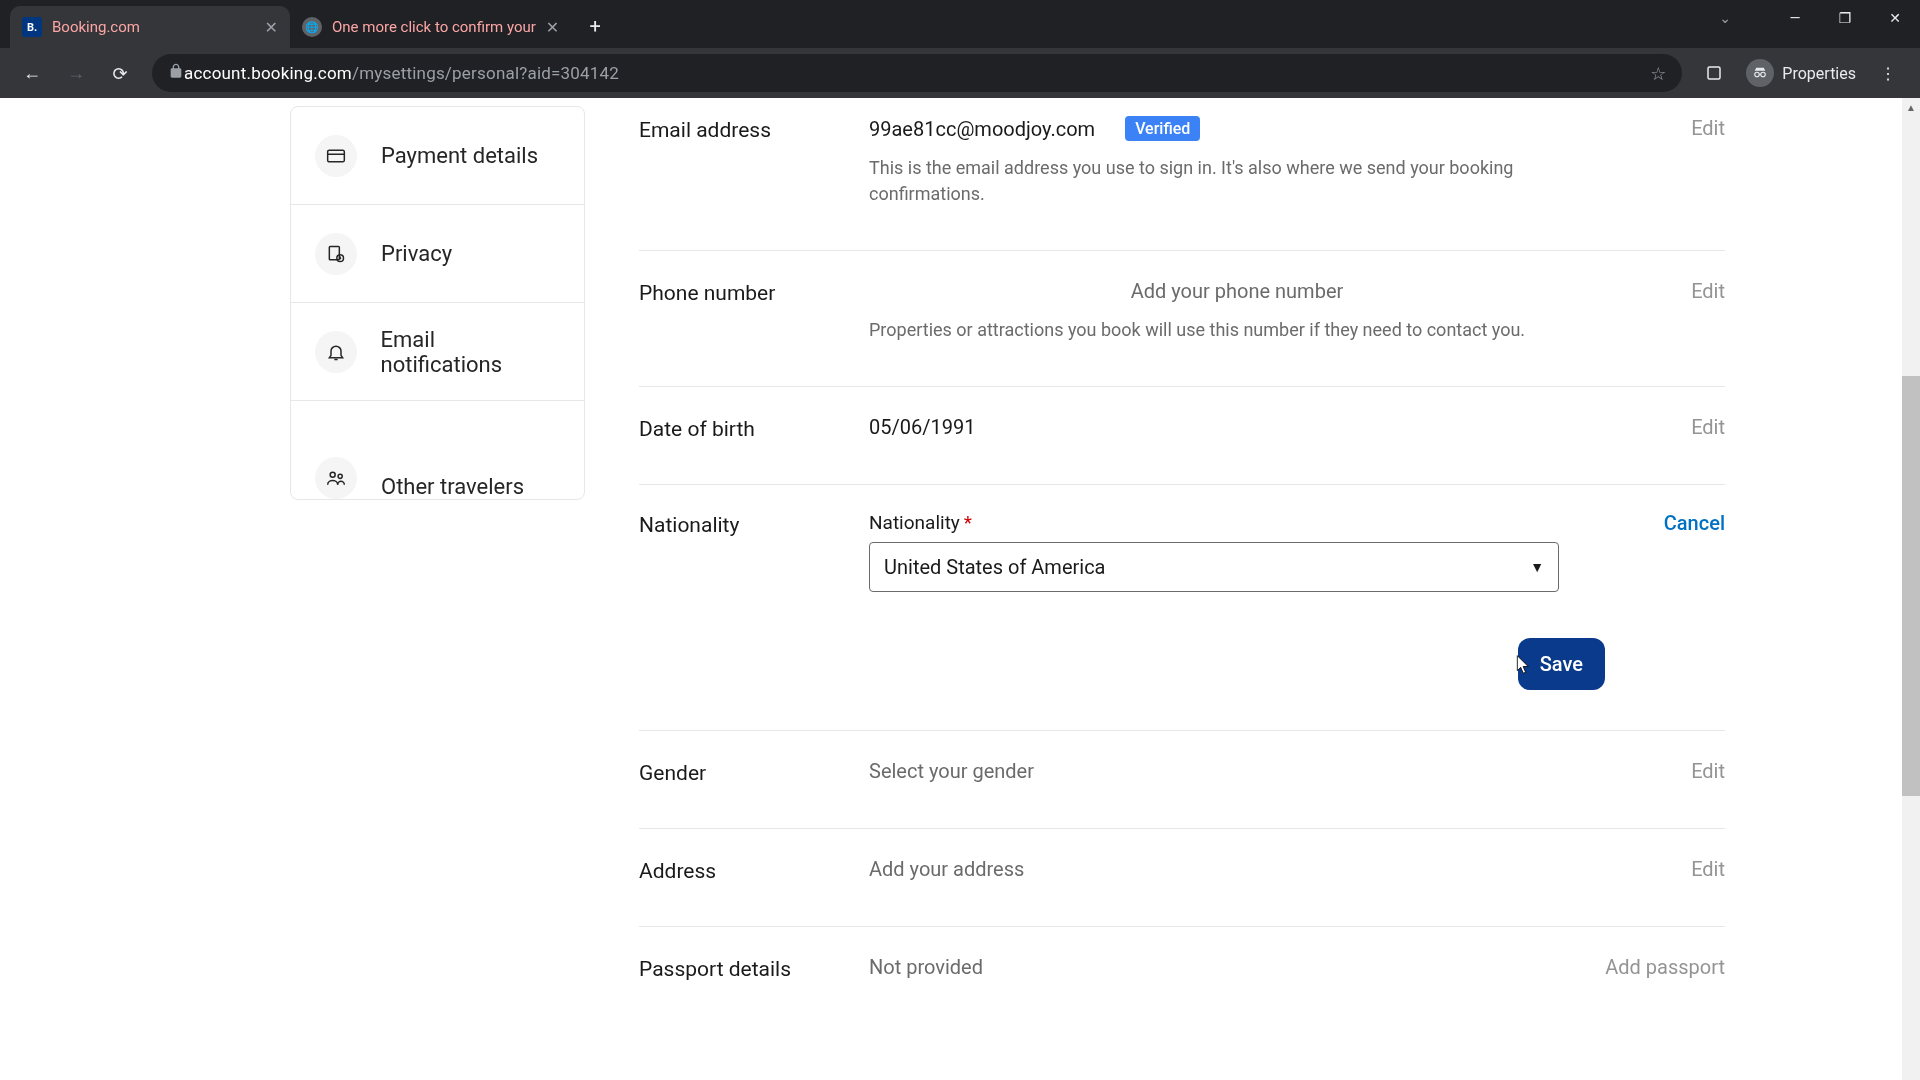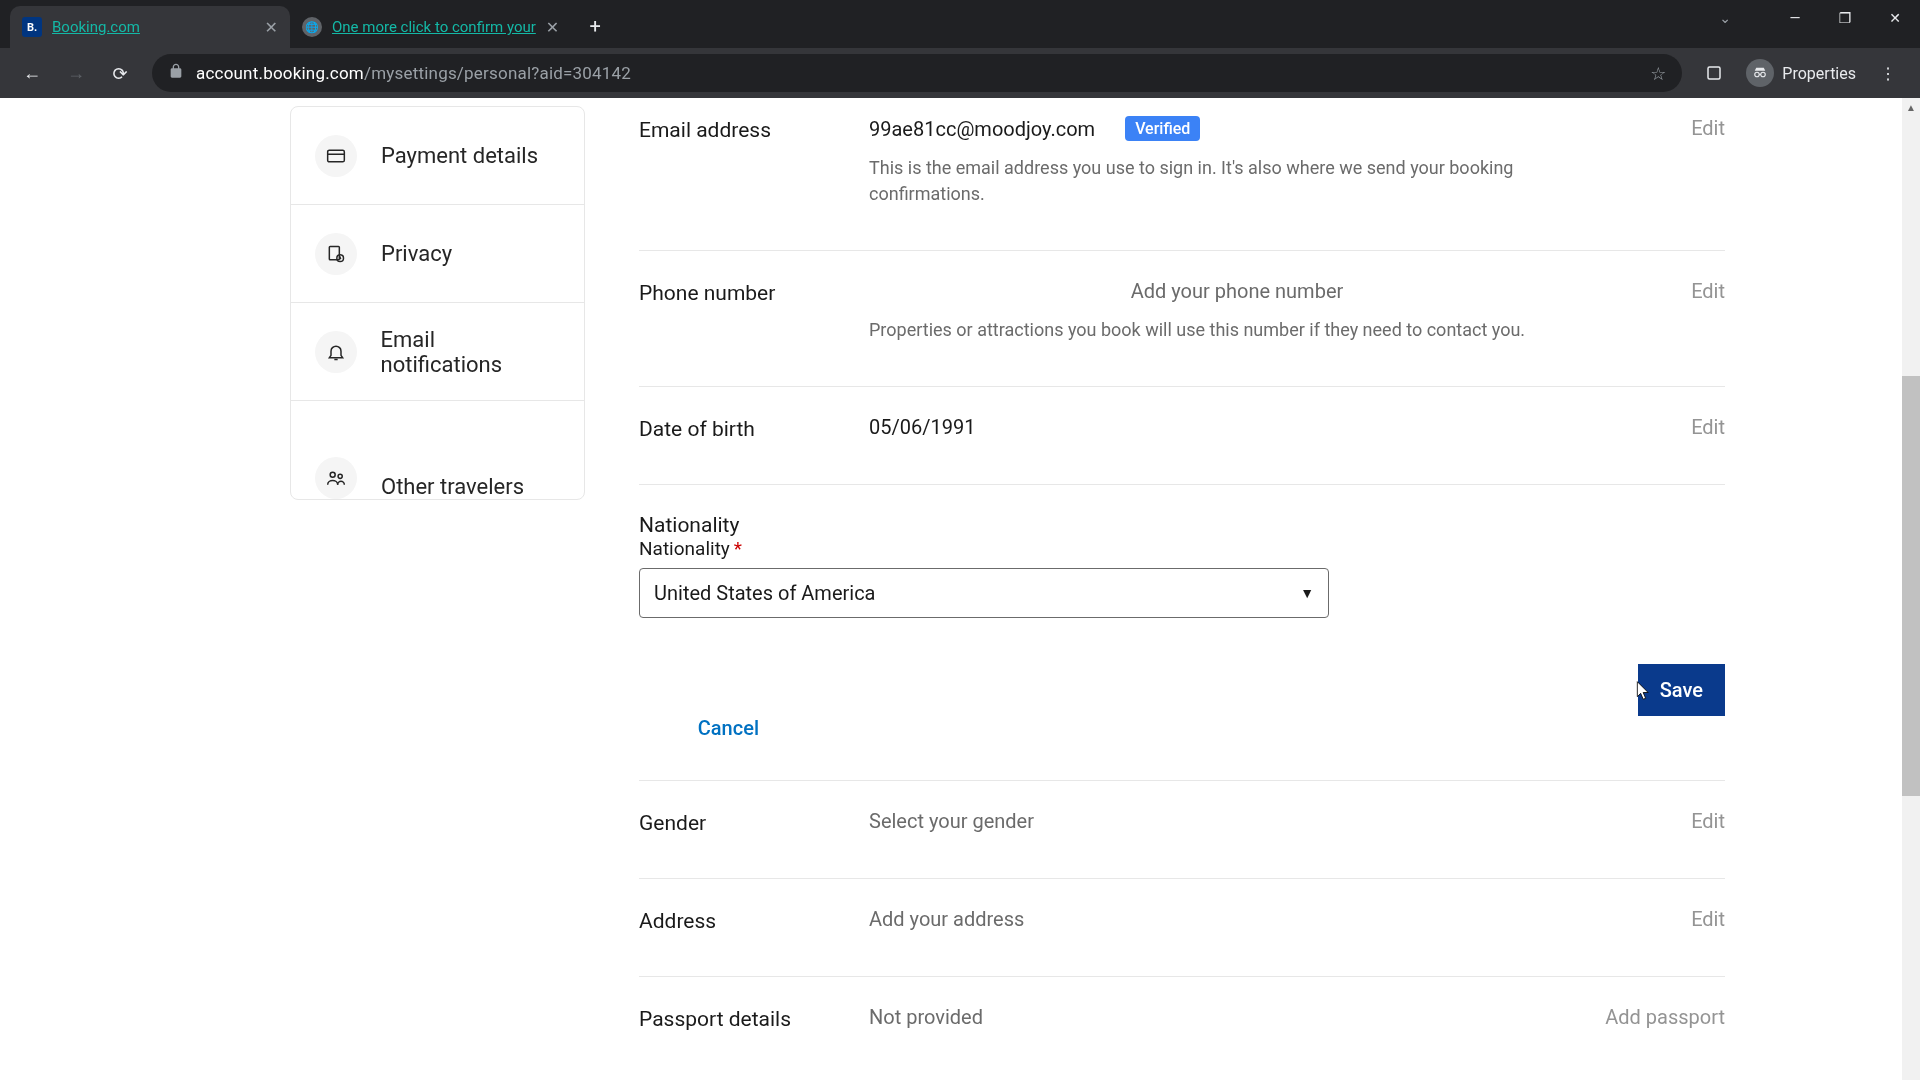--- a/index.html
+++ b/index.html
@@ -4,32 +4,32 @@
 <style>
 * { margin:0; padding:0; box-sizing:border-box; font-family:-apple-system,BlinkMacSystemFont,"Segoe UI",Roboto,Arial,sans-serif; }
 body { width:1920px; height:1080px; background:#fff; overflow:hidden; }
 
 
 .titlebar { height:48px; background:#202124; display:flex; align-items:flex-end; color:#e8eaed; }
 .tabs { display:flex; height:48px; align-items:flex-end; padding-left:10px; flex:1; }
 .tab { display:flex; align-items:center; height:42px; padding:0 12px; font-size:15px; gap:10px; min-width:280px; max-width:300px; position:relative; }
 .tab.active { background:#35363a; border-top-left-radius:10px; border-top-right-radius:10px; }
 .tab .favicon { width:20px; height:20px; display:flex; align-items:center; justify-content:center; border-radius:3px; font-size:11px; font-weight:bold; }
-.tab .title { flex:1; white-space:nowrap; overflow:hidden; text-overflow:ellipsis; color:#14b8a6;text-decoration:underline; }
+.tab .title { flex:1; white-space:nowrap; overflow:hidden; text-overflow:ellipsis; color:#fca5a5; }
 .tab .close { color:#9aa0a6; font-size:16px; cursor:pointer; }
 .newtab { width:36px; height:36px; display:flex; align-items:center; justify-content:center; color:#e8eaed; font-size:20px; margin-left:6px; margin-bottom:4px; cursor:pointer; }
 .win-controls { display:flex; align-items:flex-start; height:48px; }
 .win-controls div { width:50px; height:36px; display:flex; align-items:center; justify-content:center; color:#e8eaed; font-size:14px; cursor:pointer; }
 .win-controls .chev { color:#9aa0a6; margin-right:20px; }
 
 
 .addrbar { height:50px; background:#35363a; display:flex; align-items:center; padding:0 12px; gap:4px; }
 .nav-btn { width:40px; height:40px; display:flex; align-items:center; justify-content:center; color:#e8eaed; border-radius:50%; cursor:pointer; font-size:18px; }
 .nav-btn.disabled { color:#5f6368; }
-.omnibox { flex:1; height:38px; background:#202124; border-radius:19px; display:flex; align-items:center; padding:0 16px; gap:12px; margin:0 8px; }
+.omnibox { flex:1; height:38px; background:#202124; border-radius:19px; display:flex; align-items:center; padding:0 16px; margin:0 8px; }
 .omnibox .lock { color:#9aa0a6; }
 .omnibox .url { color:#fff; font-size:17px; letter-spacing:0.2px; }
 .omnibox .url .dim { color:#9aa0a6; }
 .omnibox .star { margin-left:auto; color:#9aa0a6; font-size:18px; }
 .ext-btn { width:40px; height:40px; display:flex; align-items:center; justify-content:center; color:#e8eaed; cursor:pointer; }
 .incog { display:flex; align-items:center; gap:8px; color:#e8eaed; padding:0 8px; font-size:16px; }
 .incog .badge { width:28px; height:28px; border-radius:50%; background:#5f6368; display:flex; align-items:center; justify-content:center; font-size:14px; }
 
 
 .page { position:relative; height:calc(1080px - 98px); background:#fff; display:flex; }
@@ -49,27 +49,27 @@
 .row .value-line { display:flex; align-items:center; gap:30px; }
 .row .value-text { font-size:20px; color:#1a1a1a; }
 .row .placeholder { font-size:20px; color:#6b6b6b;text-align:center; }
 .row .helper { font-size:18px; color:#6b6b6b; margin-top:14px; line-height:1.45; max-width:700px; }
 .row .action { width:120px; text-align:right; }
 .row .action a { font-size:20px; color:#949494; text-decoration:none; cursor:pointer; }
 .row .action a.blue { color:#0071c2; font-weight:500; }
 .badge-verified { background:#3b82f6; color:#fff; font-size:16px; padding:3px 10px; border-radius:4px; font-weight:500; }
 
 
-.row.editing { padding:26px 0 40px;flex-direction:column; }
+.row.editing { padding:26px 0 40px; }
 .field-label { font-size:19px; color:#1a1a1a; margin-bottom:8px; }
 .field-label .req { color:#cc0000; margin-left:4px; }
 .select { width:690px; height:50px; border:1px solid #6b6b6b; border-radius:4px; display:flex; align-items:center; padding:0 14px; font-size:20px; color:#1a1a1a; justify-content:space-between; cursor:pointer; background:#fff; }
 .select .chev { color:#1a1a1a; font-size:14px; }
 .save-row { display:flex; justify-content:flex-end; margin-top:46px; padding-right:0; }
-.save-btn { background:#0a3a8c; color:#fff; font-size:20px; font-weight:500; padding:14px 22px; border:none; border-radius:0; cursor:pointer; position:relative; }
+.save-btn { background:#0a3a8c; color:#fff; font-size:20px; font-weight:500; padding:14px 22px; border:none; border-radius:12px; cursor:pointer; position:relative; }
 .cursor { position:absolute; left:-4px; top:14px; width:20px; height:24px; pointer-events:none; }
 
 .scrollbar { position:absolute; right:0; top:0; width:18px; height:100%; background:#f1f1f1; }
 .scrollbar .thumb { width:100%; background:#c1c1c1; }
 .scrollbar .arrow { height:18px; display:flex; align-items:center; justify-content:center; color:#666; font-size:10px; }
 </style>
 </head>
 <body>
 
 <div class="titlebar">

